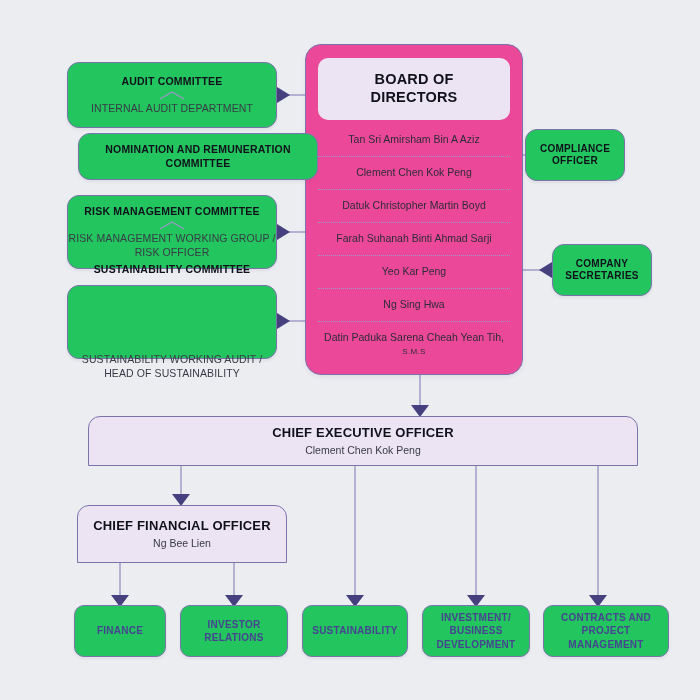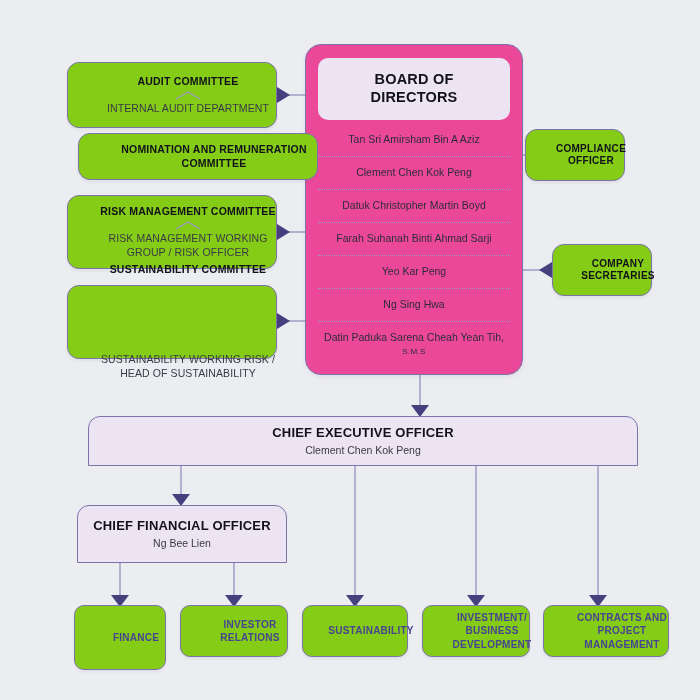--- a/index.html
+++ b/index.html
@@ -24,31 +24,30 @@
     top: 0;
     width: 700px;
     height: 700px;
     pointer-events: none;
   }
 
   
   .box {
     position: absolute;
     box-sizing: border-box;
-    background: #84cc16;
+    background: #22c55e;
     border: 1px solid #7b74ab;
     border-radius: 12px;
     display: flex;
     flex-direction: column;
     align-items: center;
     justify-content: center;
     text-align: center;
     box-shadow: 0 2px 3px rgba(60,50,100,0.07);
     z-index: 2;
-    padding-left: 32px;
   }
   .box .title {
     font-size: 10.5px;
     font-weight: bold;
     letter-spacing: 0.2px;
     color: #11111b;
     line-height: 1.25;
   }
   .box .sub {
     font-size: 10.5px;
@@ -250,42 +249,42 @@
       <path d="M1 8 L13 1 L25 8" fill="none" stroke="#9d96c4" stroke-width="1.2"></path>
     </svg>
     <div class="sub">RISK MANAGEMENT WORKING GROUP / RISK OFFICER</div>
   </div>
 
   <div class="box" style="left:67px; top:285px; width:210px; height:74px;gap:36px;">
     <div class="title">SUSTAINABILITY COMMITTEE</div>
     <svg class="caret" viewBox="0 0 26 9">
       <path d="M1 8 L13 1 L25 8" fill="none" stroke="#9d96c4" stroke-width="1.2"></path>
     </svg>
-    <div class="sub">SUSTAINABILITY WORKING RISK / HEAD OF SUSTAINABILITY</div>
+    <div class="sub">SUSTAINABILITY WORKING AUDIT / HEAD OF SUSTAINABILITY</div>
   </div>
 
   <div class="box side" style="left:525px; top:129px; width:100px; height:52px;">
     <div class="title">COMPLIANCE OFFICER</div>
   </div>
 
   <div class="box side" style="left:552px; top:244px; width:100px; height:52px;">
     <div class="title">COMPANY SECRETARIES</div>
   </div>
 
   <div class="bar" style="left:88px; top:416px; width:550px; height:50px;">
     <div class="title">CHIEF EXECUTIVE OFFICER</div>
     <div class="sub">Clement Chen Kok Peng</div>
   </div>
 
   <div class="bar" style="left:77px; top:505px; width:210px; height:58px;">
     <div class="title">CHIEF FINANCIAL OFFICER</div>
     <div class="sub">Ng Bee Lien</div>
   </div>
 
-  <div class="box dept" style="left:74px; top:605px; width:92px; height:65px;">
+  <div class="box dept" style="left:74px; top:605px; width:92px; height:52px;">
     <div class="title">FINANCE</div>
   </div>
 
   <div class="box dept" style="left:180px; top:605px; width:108px; height:52px;">
     <div class="title">INVESTOR RELATIONS</div>
   </div>
 
   <div class="box dept" style="left:302px; top:605px; width:106px; height:52px;">
     <div class="title">SUSTAINABILITY</div>
   </div>

